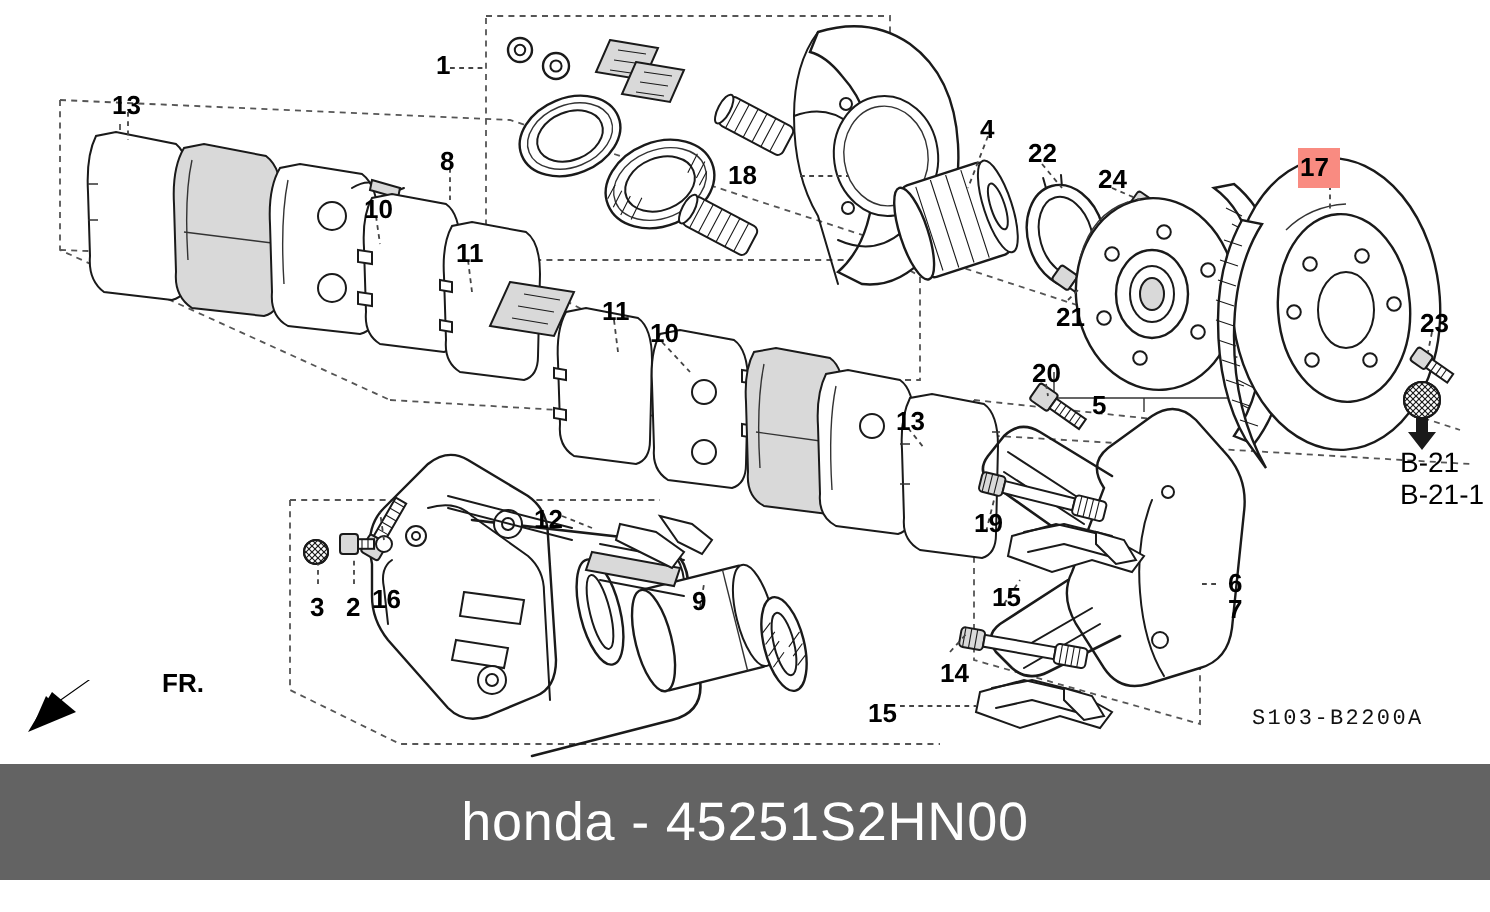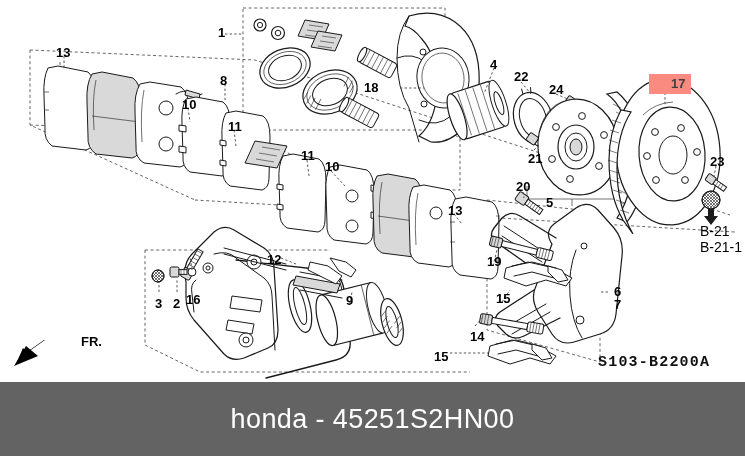--- a/index.html
+++ b/index.html
@@ -29,57 +29,58 @@
     font-family: "Liberation Sans", sans-serif;
     font-size: 13px;
     font-weight: 700;
     color: #000000;
     line-height: 1;
     white-space: nowrap;
     letter-spacing: 0px;
   }
   .callout.highlight {
     background: #f98b81;
-    color: #404040;
-    padding: 3px 6px 4px 22px;
+    color: #000000;
+    padding: 3px 6px 4px 1px;
     font-size: 13px;
     border: 0;
   }
   .ref-text {
     position: absolute;
     font-family: "Liberation Sans", sans-serif;
     font-size: 14px;
     font-weight: 400;
     color: #000000;
     line-height: 1.15;
     white-space: nowrap;
   }
   .code-text {
     position: absolute;
     font-family: "Liberation Mono", monospace;
-    font-size: 15px;
-    font-weight: 700;
+    font-size: 11px;
+    font-weight: 400;
     color: #111111;
     letter-spacing: 1.2px;
     white-space: nowrap;
+    margin-left: 28px;
   }
   .fr-label {
     position: absolute;
     font-family: "Liberation Sans", sans-serif;
     font-size: 13px;
     font-weight: 700;
     color: #000000;
     white-space: nowrap;
     padding-left: 38px;
   }
   #footer-bar {
     position: absolute;
     left: 0; top: 382px;
     width: 745px;
-    height: 74px;
+    height: 58px;
     background: #636363;
     display: flex;
     align-items: center;
     justify-content: center;
   }
   #footer-inner {
     display: flex;
     align-items: baseline;
     color: #ffffff;
     font-family: "Liberation Sans", sans-serif;

